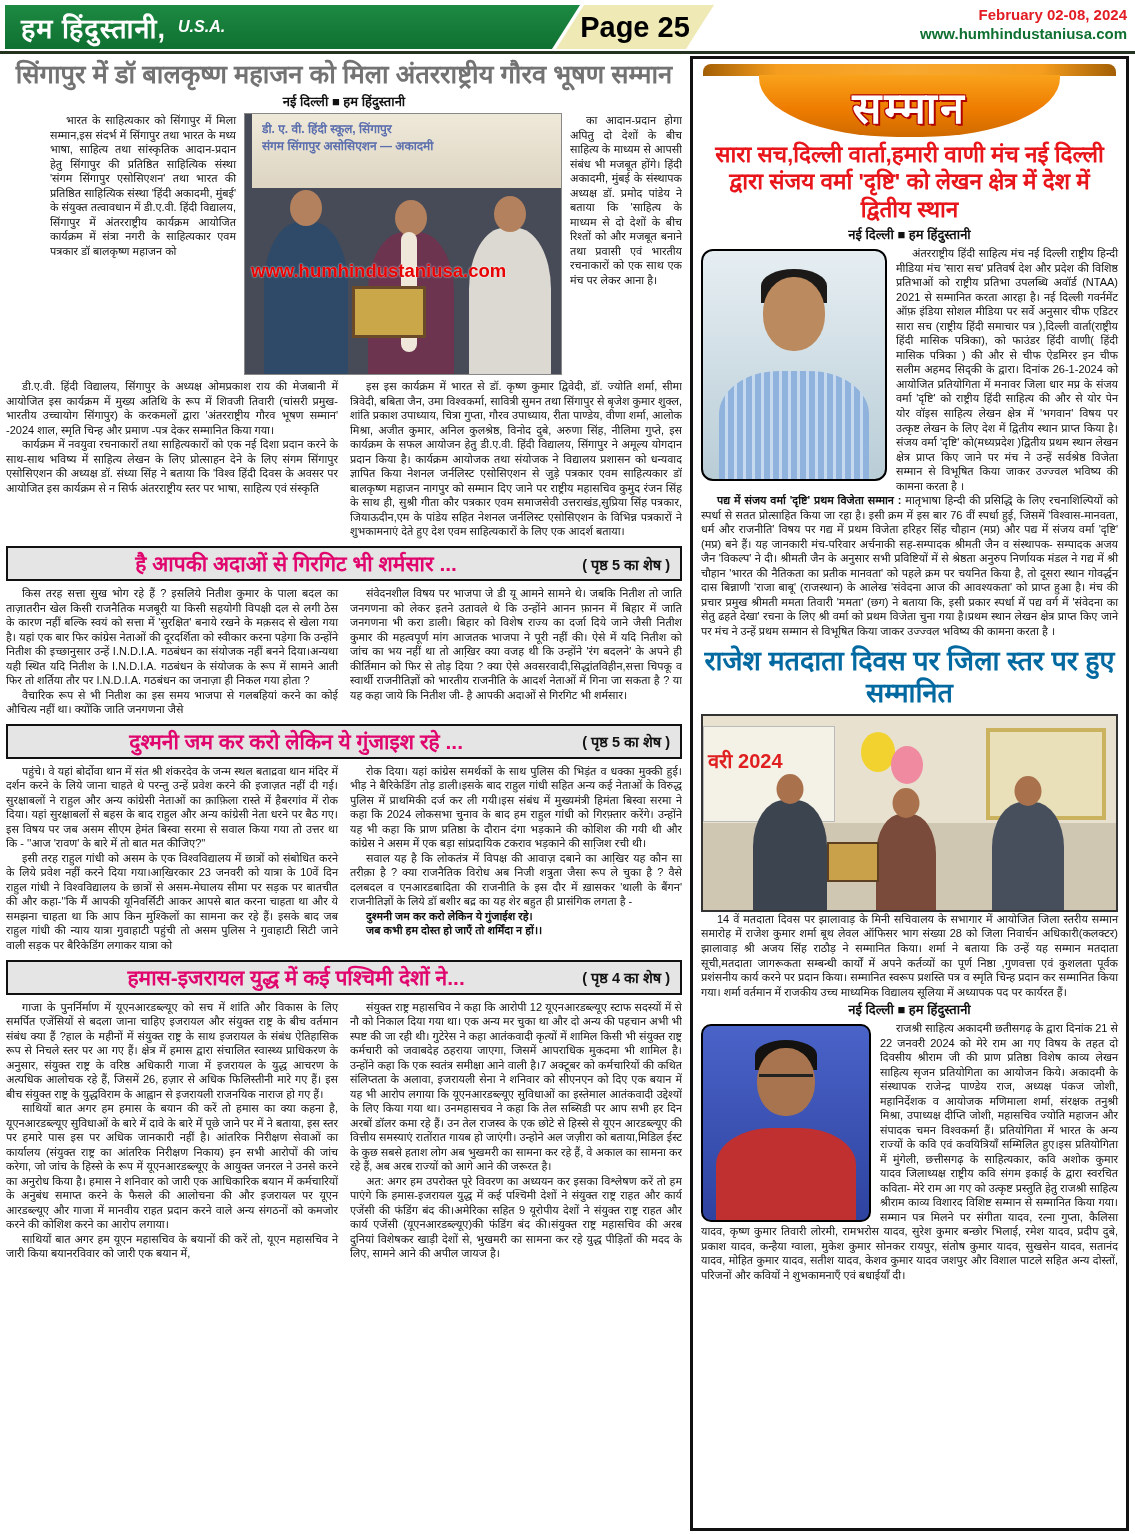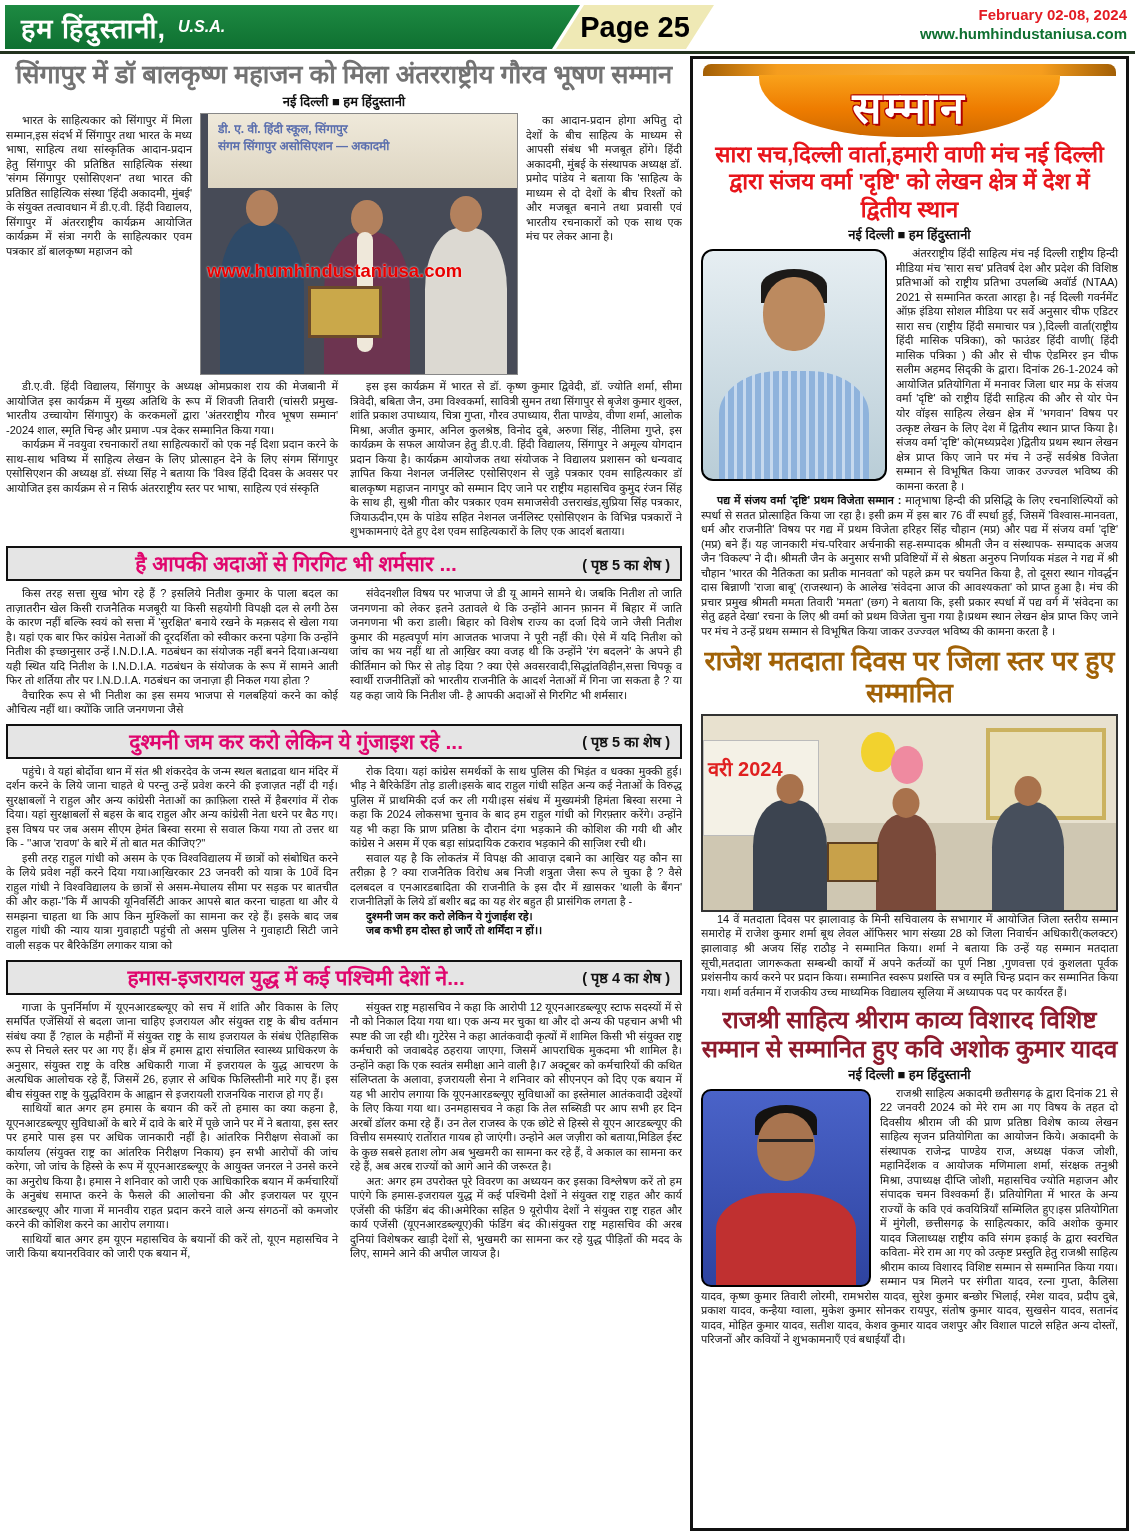--- a/index.html
+++ b/index.html
@@ -27,21 +27,21 @@
   .right-col { flex:1; border:3px solid #111; padding:0 8px 6px 8px; overflow:hidden; position:relative; background:#fff; }
 
   p.body { font-size:11px; line-height:1.32; text-align:justify; text-indent:16px; margin:0; }
   .twocol { display:flex; gap:12px; }
   .twocol .col { flex:1; min-width:0; }
 
   
   .lead-headline { color:#737373; font-weight:bold; font-size:25.5px; text-align:center; line-height:1.15; padding:4px 0 2px; }
   .byline { text-align:center; font-weight:bold; font-size:13px; margin:1px 0 3px; }
   .lead-band { display:flex; gap:8px; margin-top:2px; }
-  .lead-band .narrow { width:186px; }
+  .lead-band .narrow { width:186px;margin-left:44px; }
   .lead-band .rightnarrow { flex:1; min-width:0; }
 
   .photo { position:relative; overflow:hidden; background:#474b57; }
   .photo-lead { width:318px; height:262px; flex:0 0 318px; border:1px solid #888; }
   .ph-banner { position:absolute; top:0; left:7px; right:0; height:74px; background:linear-gradient(180deg,#efe9da,#ddd5c2); padding:6px 10px; }
   .ph-banner span { display:block; color:#5b6fae; font-size:12px; font-weight:bold; white-space:nowrap; overflow:hidden; }
   .ph-person { position:absolute; bottom:0; border-radius:42% 42% 0 0; }
   .ph-person::before { content:""; position:absolute; top:-32px; left:50%; transform:translateX(-50%); width:32px; height:36px; border-radius:50%; background:#b3815d; }
   .ph-p1 { left:6%; width:84px; height:152px; background:#2e4a68; }
   .ph-p2 { left:39%; width:86px; height:142px; background:#6d3450; }
@@ -63,23 +63,23 @@
   .samman-banner span { font-size:43px; font-weight:bold; color:#fff; letter-spacing:3px; text-shadow:2px 2px 0 #b00000, -1px -1px 0 #b00000, 1px -1px 0 #b00000, -1px 1px 0 #b00000; }
 
   .red-headline { color:#e8151b; font-weight:bold; font-size:22.5px; text-align:center; line-height:1.22; margin:2px 0 2px; }
   .photo-portrait1 { float:left; width:186px; height:232px; border:2px solid #000; border-radius:12px; margin:3px 9px 3px 0;
     background:linear-gradient(180deg,#e6eef2,#b9cdd7); }
   .pt-head { position:absolute; left:50%; top:26px; transform:translateX(-50%); width:62px; height:74px; border-radius:48%; background:#bc8a5f; }
   .pt-hair { position:absolute; left:50%; top:18px; transform:translateX(-50%); width:66px; height:34px; border-radius:50% 50% 0 0; background:#1c1a18; }
   .pt-torso { position:absolute; left:50%; bottom:0; transform:translateX(-50%); width:150px; height:108px; border-radius:40% 40% 0 0;
     background:repeating-linear-gradient(90deg,#8fb3dc 0 6px,#c6d9ee 6px 9px); }
 
-  .blue-headline { color:#a16207; font-weight:bold; font-size:27px; text-align:center; line-height:1.18; margin:8px 0 4px; }
+  .blue-headline { color:#0369a1; font-weight:bold; font-size:27px; text-align:center; line-height:1.18; margin:8px 0 4px; }
   .photo-group { width:100%; height:198px; border:2px solid #333; background:linear-gradient(180deg,#e8e1cf 0 55%,#cfc7b2 55% 100%); }
-  .gp-banner { position:absolute; left:0; top:24px; width:116px; height:96px; background:#f4f1e6; border:1px solid #bbb; padding:14px 4px; }
+  .gp-banner { position:absolute; left:0; top:10px; width:132px; height:96px; background:#f4f1e6; border:1px solid #bbb; padding:20px 4px; }
   .gp-banner span { color:#e02020; font-weight:bold; font-size:20px; }
   .gp-balloon { position:absolute; border-radius:50%; }
   .gp-b1 { left:158px; top:16px; width:34px; height:40px; background:#f2d22e; }
   .gp-b2 { left:188px; top:30px; width:32px; height:38px; background:#ef8aa0; }
   .gp-cupboard { position:absolute; right:10px; top:12px; width:120px; height:92px; background:#e9dfb9; border:4px solid #cbb25f; }
   .gp-person { position:absolute; bottom:0; border-radius:42% 42% 0 0; }
   .gp-person::before { content:""; position:absolute; top:-26px; left:50%; transform:translateX(-50%); width:27px; height:30px; border-radius:50%; background:#a9724c; }
   .gp-pa { left:12%; width:74px; height:110px; background:#3c4450; }
   .gp-pb { left:42%; width:60px; height:96px; background:#7a4a3a; }
   .gp-pc { left:70%; width:72px; height:108px; background:#474f5c; }
@@ -246,21 +246,20 @@
           <div class="gp-cupboard"></div>
           <div class="gp-person gp-pa"></div>
           <div class="gp-person gp-pb"></div>
           <div class="gp-person gp-pc"></div>
           <div class="gp-plaque"></div>
         </div>
         <p class="body">14 वें मतदाता दिवस पर झालावाड़ के मिनी सचिवालय के सभागार में आयोजित जिला स्तरीय सम्मान समारोह में राजेश कुमार शर्मा बूथ लेवल ऑफिसर भाग संख्या 28 को जिला निवार्चन अधिकारी(कलक्टर) झालावाड़ श्री अजय सिंह राठौड़ ने सम्मानित किया। शर्मा ने बताया कि उन्हें यह सम्मान मतदाता सूची,मतदाता जागरूकता सम्बन्धी कार्यों में अपने कर्तव्यों का पूर्ण निष्ठा ,गुणवत्ता एवं कुशलता पूर्वक प्रशंसनीय कार्य करने पर प्रदान किया। सम्मानित स्वरूप प्रशस्ति पत्र व स्मृति चिन्ह प्रदान कर सम्मानित किया गया। शर्मा वर्तमान में राजकीय उच्च माध्यमिक विद्यालय सूलिया में अध्यापक पद पर कार्यरत हैं।</p>
       </div>
 
       <div>
-        <div class="maroon-headline">राजश्री साहित्य श्रीराम काव्य विशारद विशिष्ट सम्मान से सम्मानित हुए कवि अशोक कुमार यादव</div>
         <div class="byline">नई दिल्ली ■ हम हिंदुस्तानी</div>
         <div class="clearfix">
           <div class="photo photo-portrait2">
             <div class="p2-hair"></div>
             <div class="p2-head"></div>
             <div class="p2-glasses"></div>
             <div class="p2-torso"></div>
           </div>
           <p class="body">राजश्री साहित्य अकादमी छतीसगढ़ के द्वारा दिनांक 21 से 22 जनवरी 2024 को मेरे राम आ गए विषय के तहत दो दिवसीय श्रीराम जी की प्राण प्रतिष्ठा विशेष काव्य लेखन साहित्य सृजन प्रतियोगिता का आयोजन किये। अकादमी के संस्थापक राजेन्द्र पाण्डेय राज, अध्यक्ष पंकज जोशी, महानिर्देशक व आयोजक मणिमाला शर्मा, संरक्षक तनुश्री मिश्रा, उपाध्यक्ष दीप्ति जोशी, महासचिव ज्योति महाजन और संपादक चमन विश्वकर्मा हैं। प्रतियोगिता में भारत के अन्य राज्यों के कवि एवं कवयित्रियाँ सम्मिलित हुए।इस प्रतियोगिता में मुंगेली, छत्तीसगढ़ के साहित्यकार, कवि अशोक कुमार यादव जिलाध्यक्ष राष्ट्रीय कवि संगम इकाई के द्वारा स्वरचित कविता- मेरे राम आ गए को उत्कृष्ट प्रस्तुति हेतु राजश्री साहित्य श्रीराम काव्य विशारद विशिष्ट सम्मान से सम्मानित किया गया। सम्मान पत्र मिलने पर संगीता यादव, रत्ना गुप्ता, कैलिसा यादव, कृष्ण कुमार तिवारी लोरमी, रामभरोस यादव, सुरेश कुमार बन्छोर भिलाई, रमेश यादव, प्रदीप दुबे, प्रकाश यादव, कन्हैया ग्वाला, मुकेश कुमार सोनकर रायपुर, संतोष कुमार यादव, सुखसेन यादव, सतानंद यादव, मोहित कुमार यादव, सतीश यादव, केशव कुमार यादव जशपुर और विशाल पाटले सहित अन्य दोस्तों, परिजनों और कवियों ने शुभकामनाएँ एवं बधाईयाँ दी।</p>
         </div>

